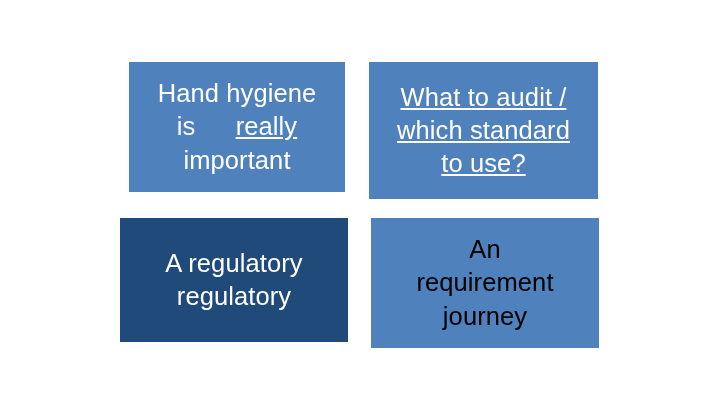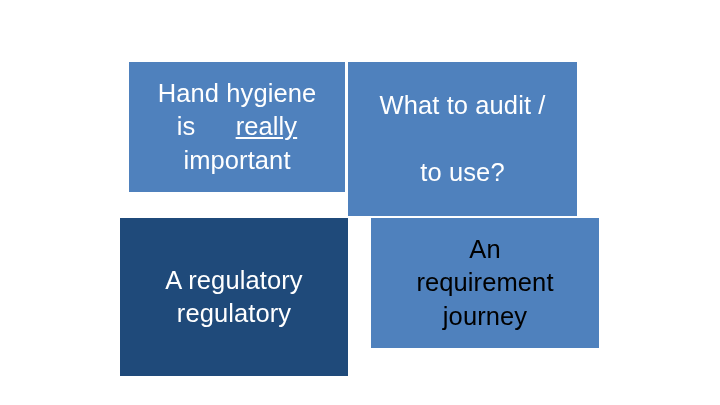--- a/index.html
+++ b/index.html
@@ -46,30 +46,31 @@
   }
 
   
   #tile-hand-hygiene {
     left: 129px;
     top: 62px;
     width: 216px;
     height: 130px;
   }
   #tile-what-to-audit {
-    left: 348px;
+    left: 369px;
     top: 62px;
     width: 229px;
-    height: 154px;
+    height: 137px;
+    text-decoration: underline;
   }
   #tile-regulatory {
     left: 120px;
     top: 218px;
     width: 228px;
-    height: 158px;
+    height: 124px;
   }
   #tile-improvement {
     left: 371px;
     top: 218px;
     width: 228px;
     height: 130px;
   }
 
   .emph-underline {
     text-decoration: underline;
@@ -80,21 +81,21 @@
 </head>
 <body>
 
 <div id="slide-canvas" style="background-color: rgb(255, 255, 255); border-radius: 16px;">
 
   <div class="tile" id="tile-hand-hygiene" style="background-color: rgb(79, 129, 189); color: rgb(255, 255, 255);">
     <span class="tile-text"><span>Hand hygiene</span><br><span>is </span><span class="emph-underline">really</span><br><span>important</span></span>
   </div>
 
   <div class="tile" id="tile-what-to-audit" style="background-color: rgb(79, 129, 189); color: rgb(255, 255, 255);">
-    <span class="tile-text"><span>What to audit /</span><br><br><span>to use?</span></span>
+    <span class="tile-text"><span>What to audit /</span><br><span>which standard</span><br><span>to use?</span></span>
   </div>
 
   <div class="tile" id="tile-regulatory" style="background-color: rgb(31, 74, 122); color: rgb(255, 255, 255);">
     <span class="tile-text"><span>A regulatory</span><br><span>regulatory</span></span>
   </div>
 
   <div class="tile" id="tile-improvement" style="background-color: rgb(79, 129, 189); color: #000000;">
     <span class="tile-text"><span>An</span><br><span>requirement</span><br><span>journey</span></span>
   </div>
 

